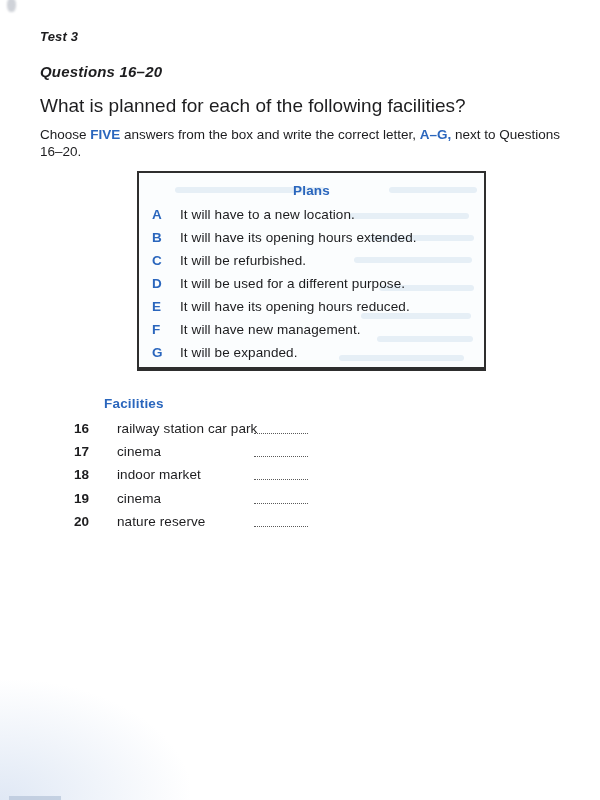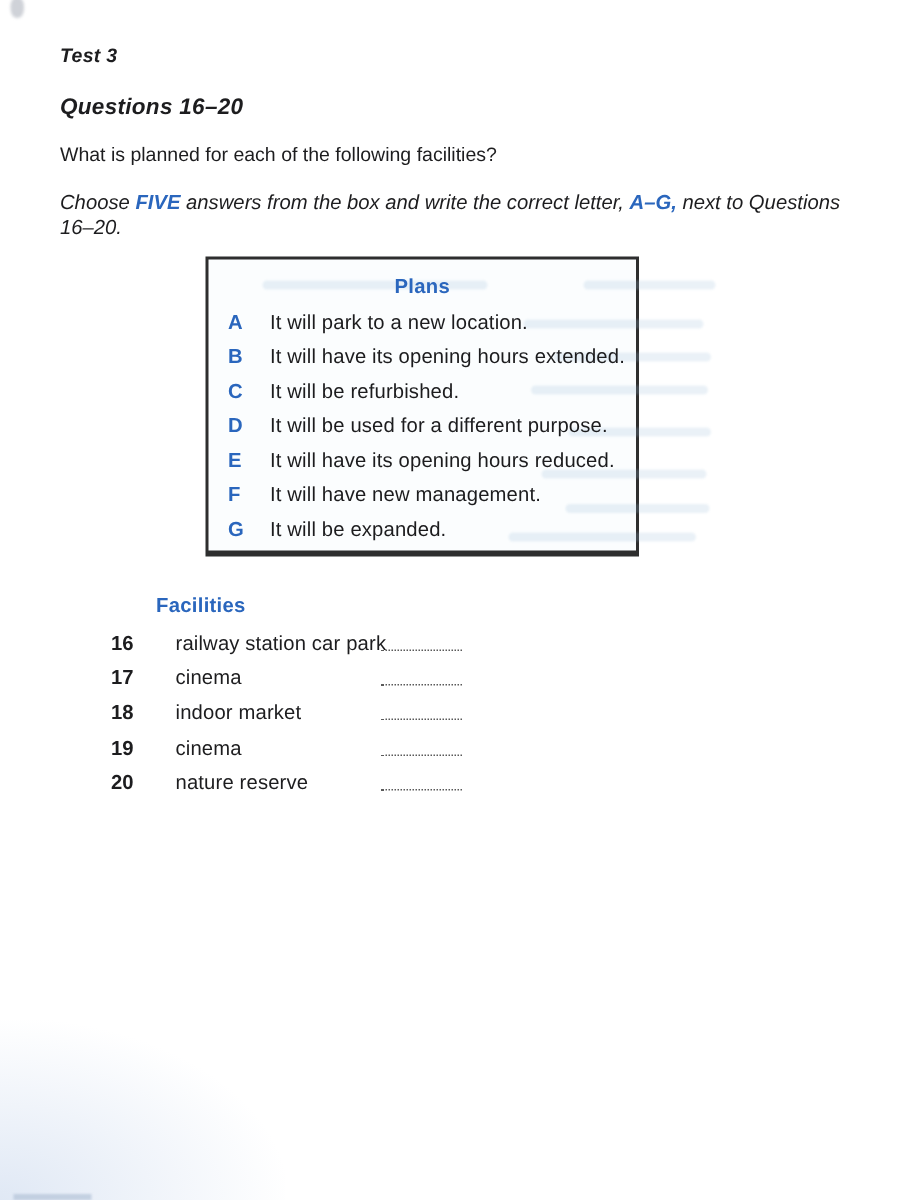--- a/index.html
+++ b/index.html
@@ -43,35 +43,35 @@
     font-style: italic; font-weight: 700; font-size: 13px;
     letter-spacing: 0.2px;
   }
   .questions-label {
     position: absolute; left: 40px; top: 63px;
     font-style: italic; font-weight: 700; font-size: 15px;
     letter-spacing: 0.2px;
   }
   .prompt {
     position: absolute; left: 40px; top: 95px;
-    font-size: 13px;
+    font-size: 19px;
   }
   .instruction {
     position: absolute; left: 40px; top: 126px;
     width: 545px;
-    font-style: italic; font-size: 13.5px;
+    font-size: 13.5px;
     line-height: 17px;
   }
   .blue  { color: #2a66bd; }
   .bold  { font-weight: 700; }
 
   
   .plans-box {
     position: absolute; left: 137px; top: 171px;
-    width: 289px; height: 200px;
+    width: 349px; height: 200px;
     border: 2px solid #2e2e2e;
     border-bottom-width: 4px;
     background: #fbfdfe;
   }
   .ghost {
     position: absolute;
     height: 6px; border-radius: 3px;
     background: rgba(148,186,214,0.20);
     filter: blur(0.7px);
     pointer-events: none;
@@ -164,21 +164,21 @@
     <div class="ghost" style="left:240px; top:112px; width:95px;"></div>
     <div class="ghost" style="left:222px; top:140px; width:110px;"></div>
     <div class="ghost" style="left:238px; top:163px; width:96px;"></div>
     <div class="ghost" style="left:200px; top:182px; width:125px;"></div>
 
     <div class="plans-title">Plans</div>
 
     <div class="options">
         <div class="option-row">
         <span class="opt-letter">A</span>
-        <span class="opt-text">It will park to a new location.</span>
+        <span class="opt-text">It will have to a new location.</span>
       </div>
         <div class="option-row">
         <span class="opt-letter">B</span>
         <span class="opt-text">It will have its opening hours extended.</span>
       </div>
         <div class="option-row">
         <span class="opt-letter">C</span>
         <span class="opt-text">It will be refurbished.</span>
       </div>
         <div class="option-row">

